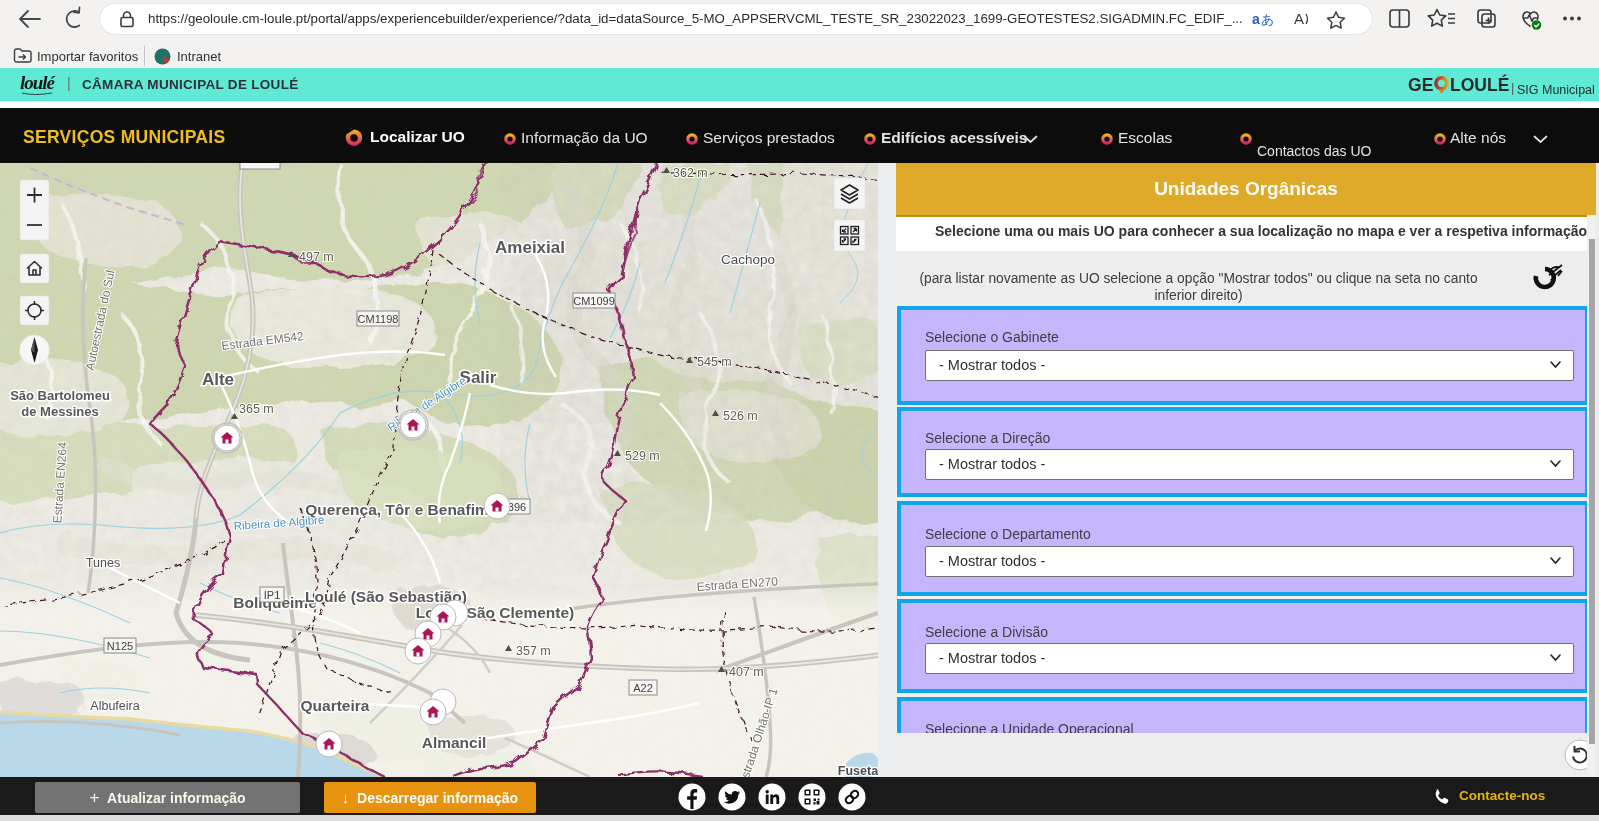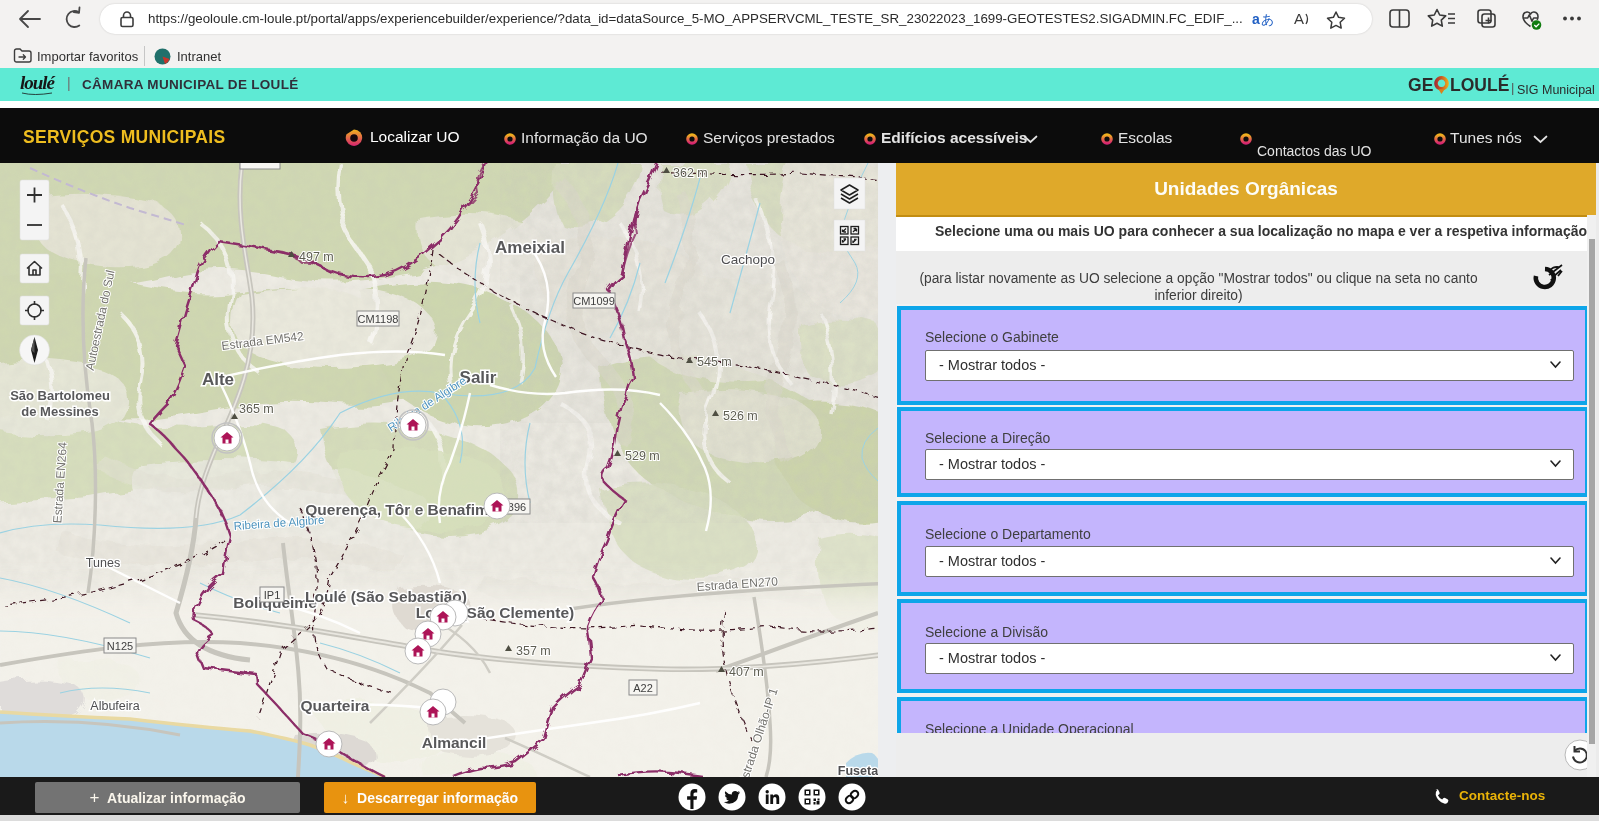--- a/index.html
+++ b/index.html
@@ -113,21 +113,21 @@
   <svg class="abs" style="left:345px;top:21px" width="18" height="19" viewBox="0 0 18 19">
     <defs>
         <linearGradient id="ngrad" x1="0" y1="0" x2="0" y2="1">
       <stop offset="0" stop-color="#f0b21c"></stop>
           <stop offset="1" stop-color="#d62470"></stop>
         </linearGradient>
       </defs>
     <path d="M9 0.5 a8.2 8.2 0 1 1 -7.5 4.8 Z" fill="url(#ngrad)"></path>
     <circle cx="9" cy="9" r="3.8" fill="#15080d"></circle>
   </svg>
-  <div class="abs" style="left:370px;top:20px;font-size:15.5px;font-weight:normal;color:#fff;">Localizar UO</div>
+  <div class="abs" style="left:370px;top:20px;font-size:15.5px;font-weight:bold;color:#fff;">Localizar UO</div>
   <svg class="abs" style="left:504px;top:25px" width="12" height="12" viewBox="0 0 12 12">
     <circle cx="6" cy="6" r="4.2" fill="none" stroke="url(#ngrad)" stroke-width="3.2"></circle>
   </svg>
   <div class="abs" style="left:521px;top:21px;font-size:15.5px;color:#e3e3e3;">Informação da UO</div>
   <svg class="abs" style="left:686px;top:25px" width="12" height="12" viewBox="0 0 12 12">
     <circle cx="6" cy="6" r="4.2" fill="none" stroke="url(#ngrad)" stroke-width="3.2"></circle>
   </svg>
   <div class="abs" style="left:703px;top:21px;font-size:15.5px;color:#e3e3e3;">Serviços prestados</div>
   <svg class="abs" style="left:864px;top:25px" width="12" height="12" viewBox="0 0 12 12">
     <circle cx="6" cy="6" r="4.2" fill="none" stroke="url(#ngrad)" stroke-width="3.2"></circle>
@@ -140,21 +140,21 @@
     <circle cx="6" cy="6" r="4.2" fill="none" stroke="url(#ngrad)" stroke-width="3.2"></circle>
   </svg>
   <div class="abs" style="left:1118px;top:21px;font-size:15.5px;color:#e3e3e3;">Escolas</div>
   <svg class="abs" style="left:1240px;top:25px" width="12" height="12" viewBox="0 0 12 12">
     <circle cx="6" cy="6" r="4.2" fill="none" stroke="url(#ngrad)" stroke-width="3.2"></circle>
   </svg>
   <div class="abs" style="left:1257px;top:35px;font-size:14px;color:#e3e3e3;">Contactos das UO</div>
   <svg class="abs" style="left:1434px;top:25px" width="12" height="12" viewBox="0 0 12 12">
     <circle cx="6" cy="6" r="4.2" fill="none" stroke="url(#ngrad)" stroke-width="3.2"></circle>
   </svg>
-  <div class="abs" style="left:1450px;top:21px;font-size:15.5px;color:#e3e3e3;">Tunes nós</div>
+  <div class="abs" style="left:1450px;top:21px;font-size:15.5px;color:#e3e3e3;">Alte nós</div>
   <svg class="abs" style="left:1533px;top:27px" width="15" height="9" viewBox="0 0 15 9">
     <path d="M1.5 1.5 l6 5.5 6 -5.5" stroke="#e3e3e3" stroke-width="1.7" fill="none" stroke-linecap="round"></path>
   </svg>
 </div>
 
 <div id="mapwrap">
 <svg width="896" height="614" viewBox="0 0 896 614">
   <defs>
     <filter id="rough" x="-10%" y="-10%" width="120%" height="120%">
       <feTurbulence type="fractalNoise" baseFrequency="0.035" numOctaves="3" seed="7" result="n"></feTurbulence>

